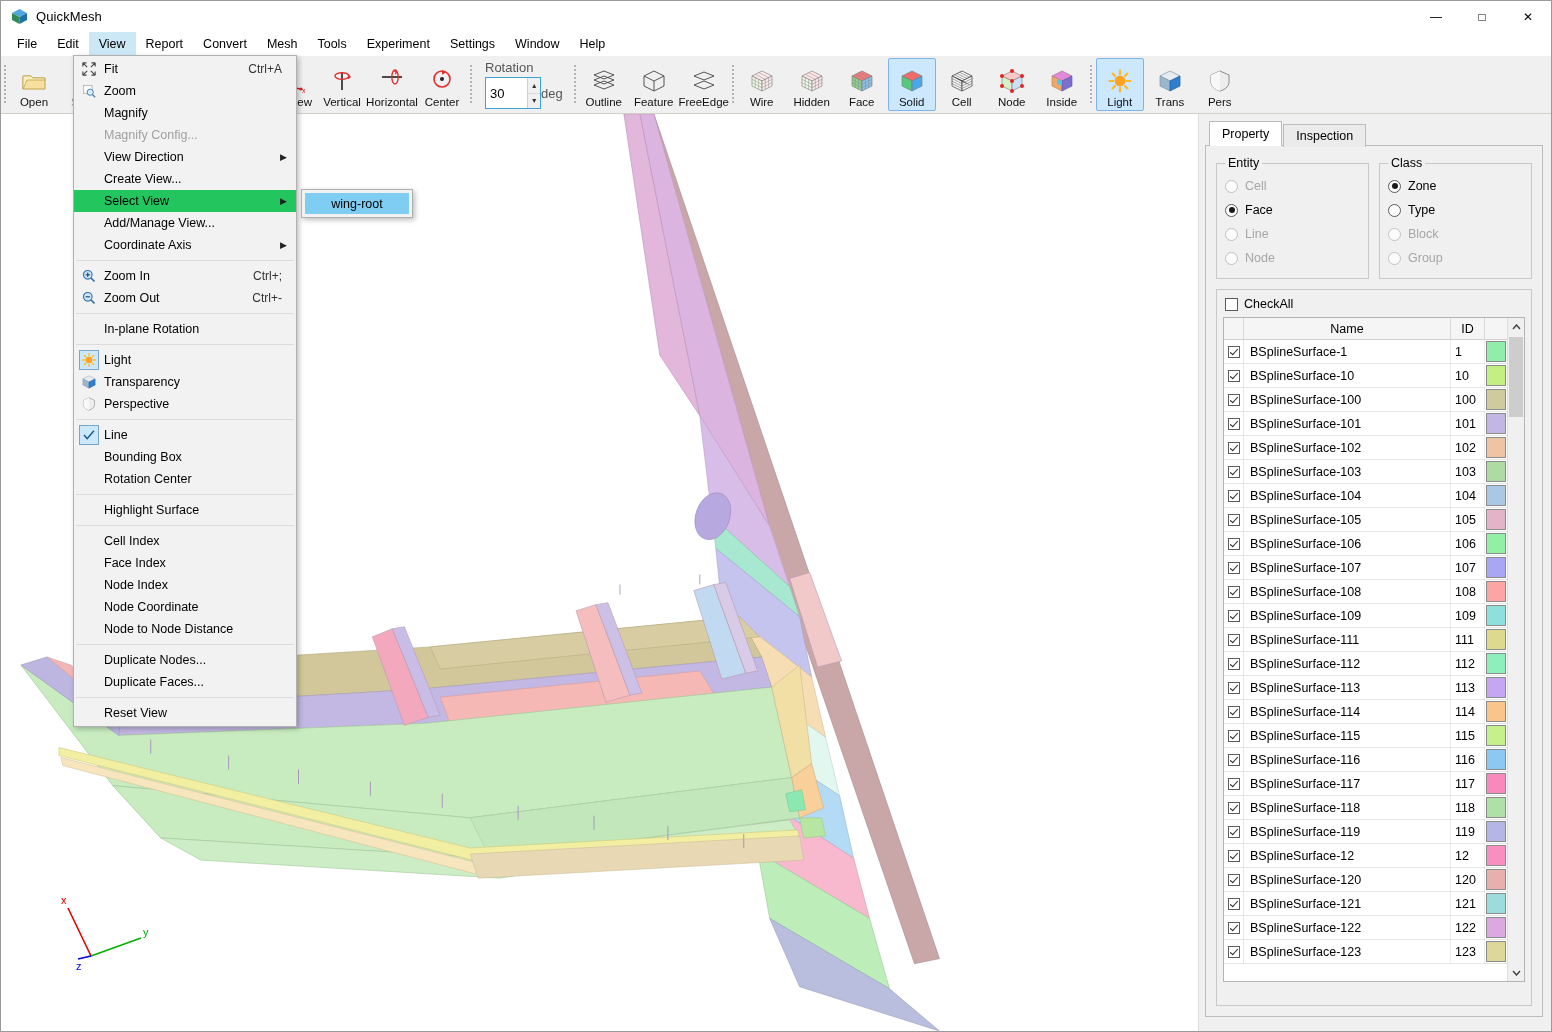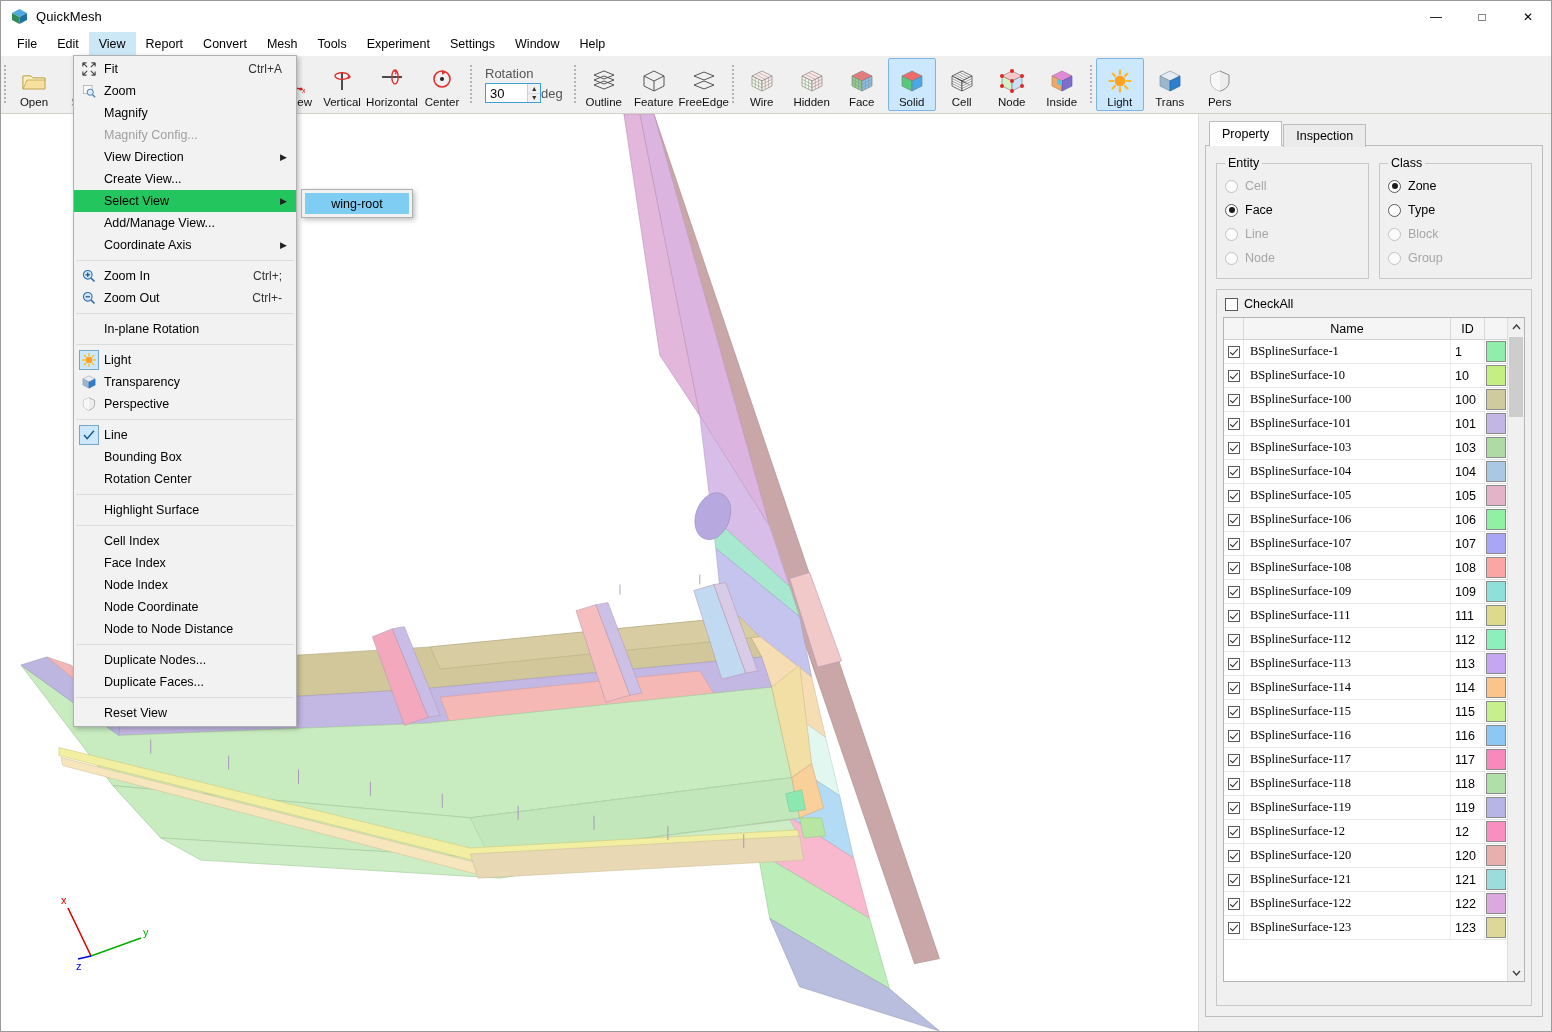--- a/index.html
+++ b/index.html
@@ -83,21 +83,21 @@
   .tbtn .lbl { font-size: 11.5px; color: #111; margin-top: 1px; white-space: nowrap; }
   .tbtn.dim .lbl { color: #9a9a9a; }
 
   .rotbox {
     display: flex; flex-direction: column; justify-content: center;
     padding: 0 8px 0 10px; min-width: 90px;
   }
   .rotbox .rlabel { font-size: 13px; color: #555; margin-bottom: 2px; }
   .rot-row { display: flex; align-items: center; }
   .spin {
-    width: 56px; height: 20px; border: 1px solid #3f9fd7;
+    width: 56px; height: 32px; border: 1px solid #3f9fd7;
     background: #fff; display: flex; align-items: stretch;
   }
   .spin input {
     border: 0; outline: 0; width: 100%; font-size: 13px;
     padding-left: 4px; font-family: "Liberation Sans", sans-serif; background: transparent;
   }
   .spin .arrows {
     width: 17px; border-left: 1px solid #cfcfcf; background: #f0f0f0;
     display: flex; flex-direction: column;
   }
@@ -190,21 +190,21 @@
   .th.c-name { flex: 1; }
   .th.c-id { width: 34px; flex: 0 0 34px; }
   .th.c-col { width: 22px; flex: 0 0 22px; border-right: none; }
   .rows { flex: 1; overflow: hidden; }
   .trow {
     display: flex; height: 24px; font-size: 12.5px; color: #000;
     border-bottom: 1px solid #e6e6e6; align-items: stretch;
   }
   .trow .td { display: flex; align-items: center; border-right: 1px solid #ededed; }
   .td.c-chk { width: 20px; flex: 0 0 20px; justify-content: center; border-right: 1px solid #e6e6e6; }
-  .td.c-name { flex: 1; padding-left: 6px; font-family: Liberation Serif, serif; }
+  .td.c-name { flex: 1; padding-left: 6px; }
   .td.c-id { width: 34px; flex: 0 0 34px; padding-left: 4px; }
   .td.c-col { width: 22px; flex: 0 0 22px; border-right: none; padding: 1px; }
   .swatch { width: 100%; height: 100%; border: 1px solid #8b8b8b; }
   .cbx.sm { width: 12px; height: 12px; margin: 0; flex: 0 0 12px; }
   .cbx.sm.on::after { left: 3px; top: 0px; width: 3px; height: 7px; border-width: 0 1.5px 1.5px 0; }
 
   .vscroll {
     width: 17px; flex: 0 0 17px; background: #f0f0f0;
     border-left: 1px solid #dcdcdc; display: flex; flex-direction: column;
   }
@@ -811,20 +811,30 @@
                     <div class="td c-name">BSplineSurface-101</div>
                     <div class="td c-id">101</div>
                     <div class="td c-col">
                       <span class="swatch" style="background:#c2b7e4"></span>
                     </div>
                   </div>
                   <div class="trow">
                     <div class="td c-chk">
                       <span class="cbx sm on"></span>
                     </div>
+                    <div class="td c-name">BSplineSurface-102</div>
+                    <div class="td c-id">102</div>
+                    <div class="td c-col">
+                      <span class="swatch" style="background:#eec4a4"></span>
+                    </div>
+                  </div>
+                  <div class="trow">
+                    <div class="td c-chk">
+                      <span class="cbx sm on"></span>
+                    </div>
                     <div class="td c-name">BSplineSurface-103</div>
                     <div class="td c-id">103</div>
                     <div class="td c-col">
                       <span class="swatch" style="background:#aedba4"></span>
                     </div>
                   </div>
                   <div class="trow">
                     <div class="td c-chk">
                       <span class="cbx sm on"></span>
                     </div>

